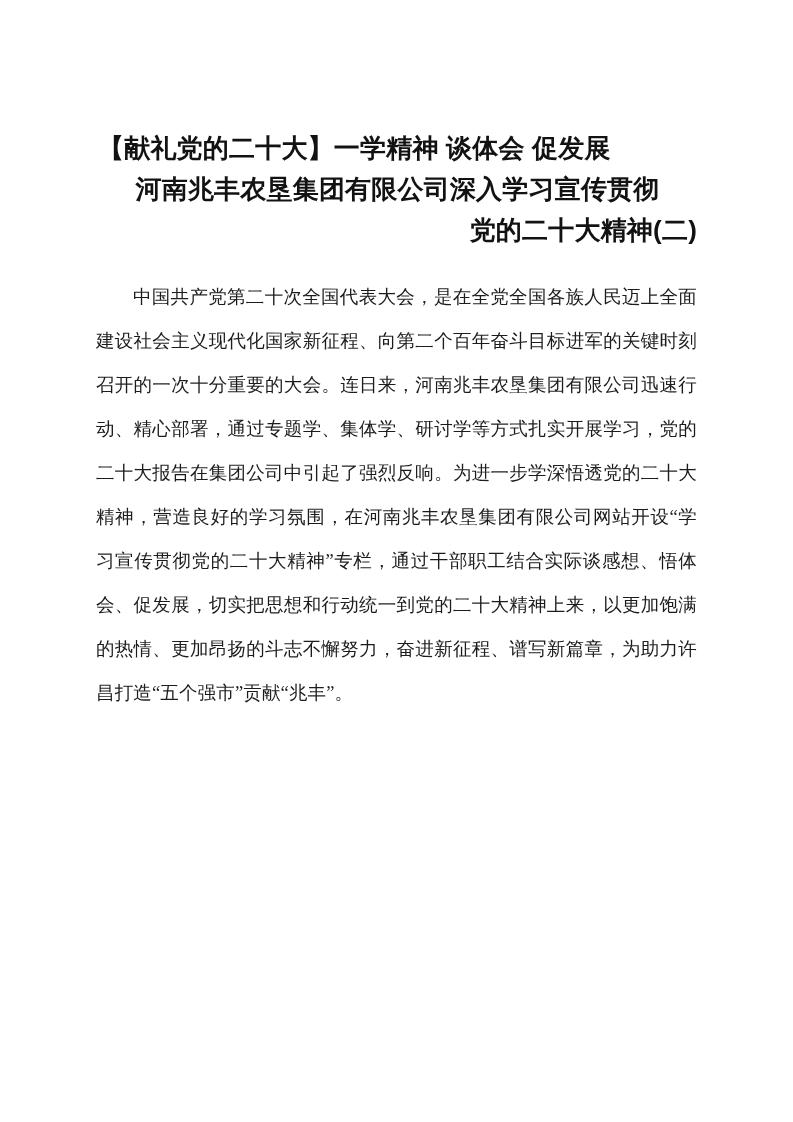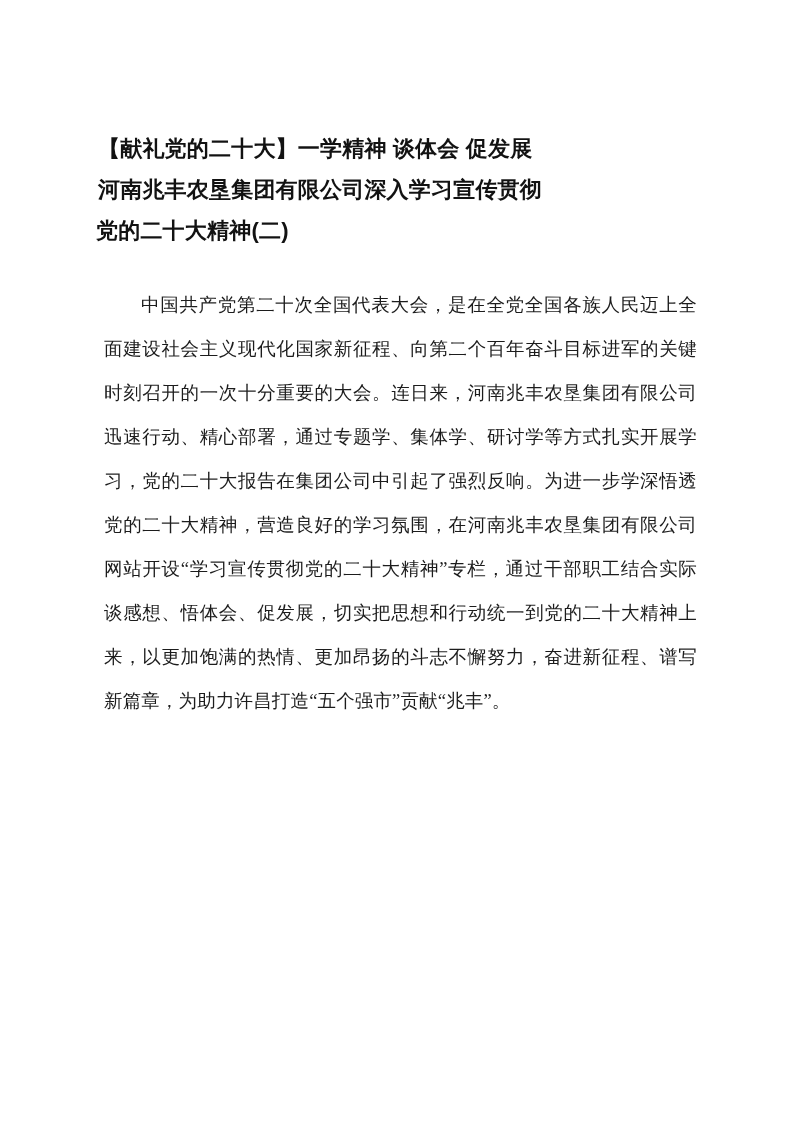--- a/index.html
+++ b/index.html
@@ -18,53 +18,53 @@
     position: relative;
     width: 793px;
     height: 1122px;
     box-sizing: border-box;
     padding: 128px 96px 0 96px;
     background: #ffffff;
   }
   .doc-title {
     font-family: "Liberation Sans", "DejaVu Sans", sans-serif;
     font-weight: bold;
-    font-size: 22px;
+    font-size: 26px;
     line-height: 41px;
     text-align: center;
     color: #121212;
     letter-spacing: 0.2px;
-    margin: 0 0 32px 0;
+    margin: 0 0 24px 0;
   }
   .doc-title .line {
     display: block;
     white-space: nowrap;
   }
   .doc-title .line-1 {
     text-align: left;
     padding-left: 2px;
   }
   .doc-title .line-2 {
-    text-align: left;
+    text-align: center;
     padding-left: 2px;
   }
   .doc-title .line-3 {
-    text-align: left;
+    text-align: right;
   }
   .body-text {
     margin: 0;
   }
   .para {
     font-size: 18.5px;
     line-height: 44px;
     text-align: justify;
     text-justify: inter-ideograph;
     text-indent: 2em;
     color: #1c1c1c;
-    margin: 0 0 2px 8px;
+    margin: 0 0 2px 0;
     letter-spacing: 0.15px;
   }
   .para.last {
     margin-bottom: 0;
   }
 </style>
 </head>
 <body>
 
 <div class="page">

